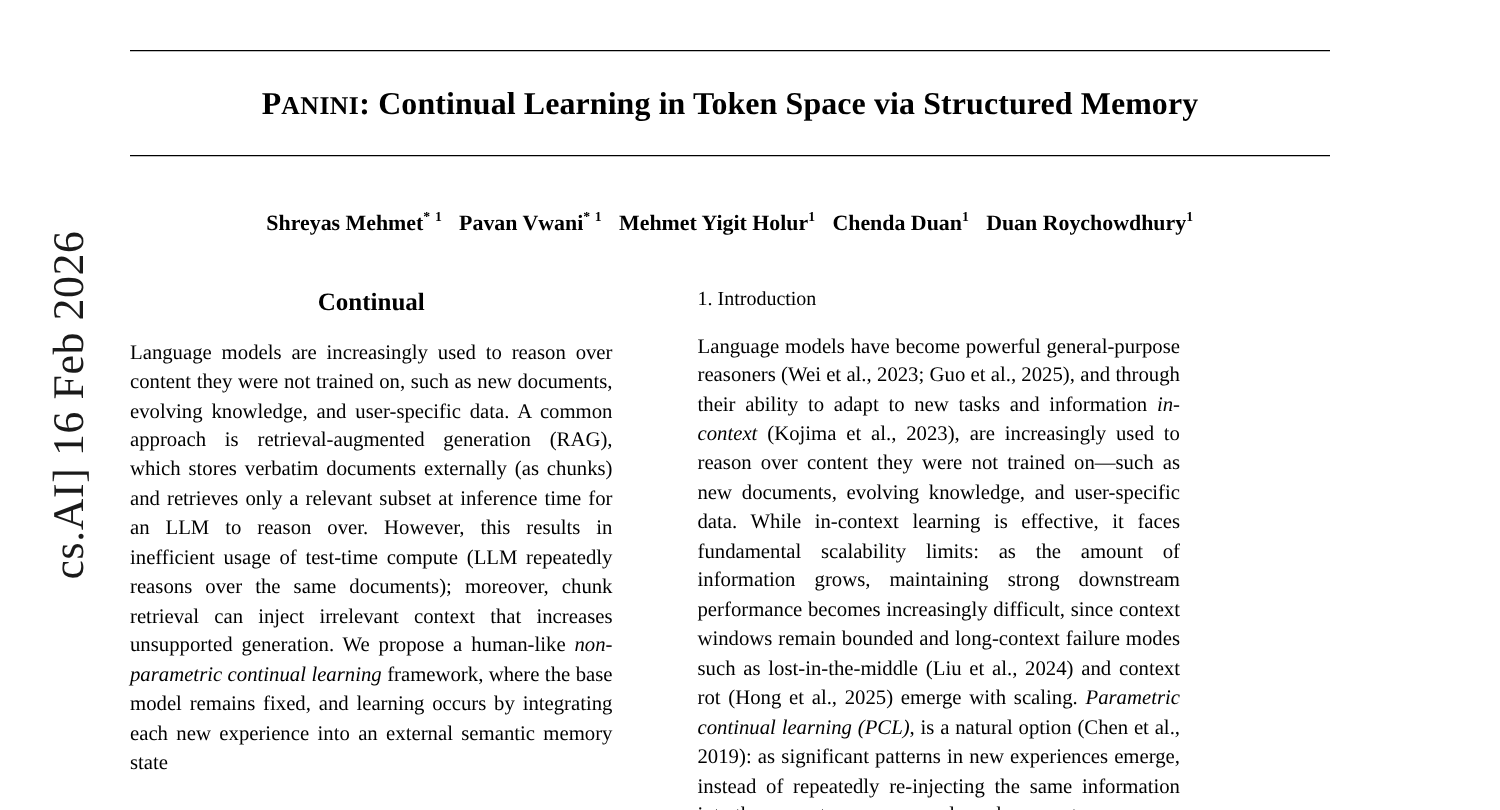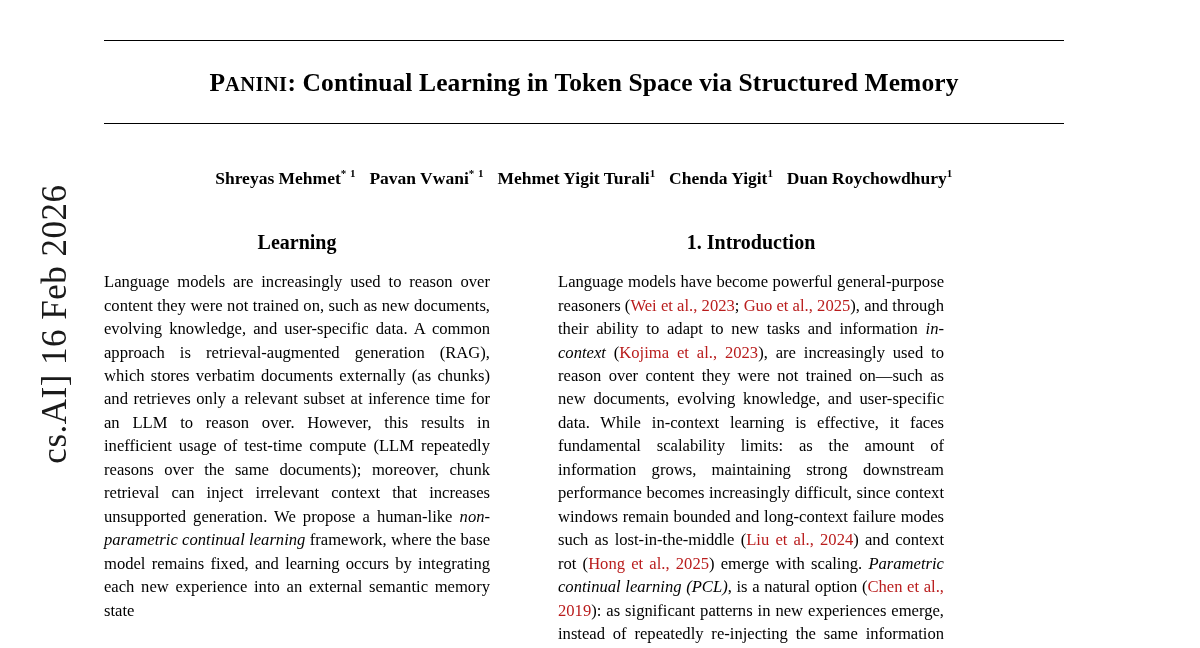--- a/index.html
+++ b/index.html
@@ -92,35 +92,35 @@
     width: 386px;
   }
 
   .sec-head-center {
     text-align: center;
     font-size: 20px;
     font-weight: bold;
     margin-bottom: 16px;
   }
   .sec-head-left {
-    text-align: center;
-    font-size: 20px;
-    font-weight: bold;
+    text-align: left;
+    font-size: 16px;
+    font-weight: normal;
     margin-bottom: 16px;
   }
 
   p.body {
     margin: 0;
     font-size: 16.6px;
     line-height: 1.415;
     text-align: justify;
     text-justify: inter-word;
     hyphens: manual;
   }
-  .cite { color: #b91c1c; }
+  .cite { color: #000000; }
   em { font-style: italic; }
 </style>
 </head>
 <body>
 
 <div class="arxiv-stamp">
   <div class="vtext">cs.AI]  16 Feb 2026</div>
 </div>
 
 <div class="page">
@@ -129,29 +129,29 @@
 
   <div class="title">
     <span class="smallcaps-first">P</span><span class="smallcaps-rest">ANINI</span><span>: Continual Learning in Token Space via Structured Memory</span>
   </div>
 
   <div class="rule rule-bottom"></div>
 
   <div class="authors">
     <span>Shreyas Mehmet</span><span class="sup">* 1</span><span class="gap"></span>
     <span>Pavan Vwani</span><span class="sup">* 1</span><span class="gap"></span>
-    <span>Mehmet Yigit Turali</span><span class="sup">1</span><span class="gap"></span>
-    <span>Chenda Yigit</span><span class="sup">1</span><span class="gap"></span>
+    <span>Mehmet Yigit Holur</span><span class="sup">1</span><span class="gap"></span>
+    <span>Chenda Duan</span><span class="sup">1</span><span class="gap"></span>
     <span>Duan Roychowdhury</span><span class="sup">1</span>
   </div>
 
   <div class="columns">
 
     <div class="col">
-      <div class="sec-head-center">Learning</div>
+      <div class="sec-head-center">Continual</div>
       <p class="body"><span>Language models are increasingly used to reason over content they were not trained on, such as new documents, evolving knowledge, and user-specific data. A common approach is retrieval-augmented generation (RAG), which stores verbatim documents externally (as chunks) and retrieves only a relevant subset at inference time for an LLM to reason over. However, this results in inefficient usage of test-time compute (LLM repeatedly reasons over the same documents); moreover, chunk retrieval can inject irrelevant context that increases unsupported generation. We propose a human-like </span><em>non-parametric continual learning</em><span> framework, where the base model remains fixed, and learning occurs by integrating each new experience into an external semantic memory state</span></p>
     </div>
 
     <div class="col">
       <div class="sec-head-left">1. Introduction</div>
       <p class="body" id="intro-paragraph"><span>Language models have become powerful general-purpose reasoners (</span><span class="cite">Wei et al., 2023</span><span>; </span><span class="cite">Guo et al., 2025</span><span>), and through their ability to adapt to new tasks and information </span><em>in-context</em><span> (</span><span class="cite">Kojima et al., 2023</span><span>), are increasingly used to reason over content they were not trained on—such as new documents, evolving knowledge, and user-specific data. While in-context learning is effective, it faces fundamental scalability limits: as the amount of information grows, maintaining strong downstream performance becomes increasingly difficult, since context windows remain bounded and long-context failure modes such as lost-in-the-middle (</span><span class="cite">Liu et al., 2024</span><span>) and context rot (</span><span class="cite">Hong et al., 2025</span><span>) emerge with scaling. </span><em>Parametric continual learning (PCL)</em><span>, is a natural option (</span><span class="cite">Chen et al., 2019</span><span>): as significant patterns in new experiences emerge, instead of repeatedly re-injecting the same information into the prompt, one can encode such new pat-</span></p>
     </div>
 
   </div>
 </div>

